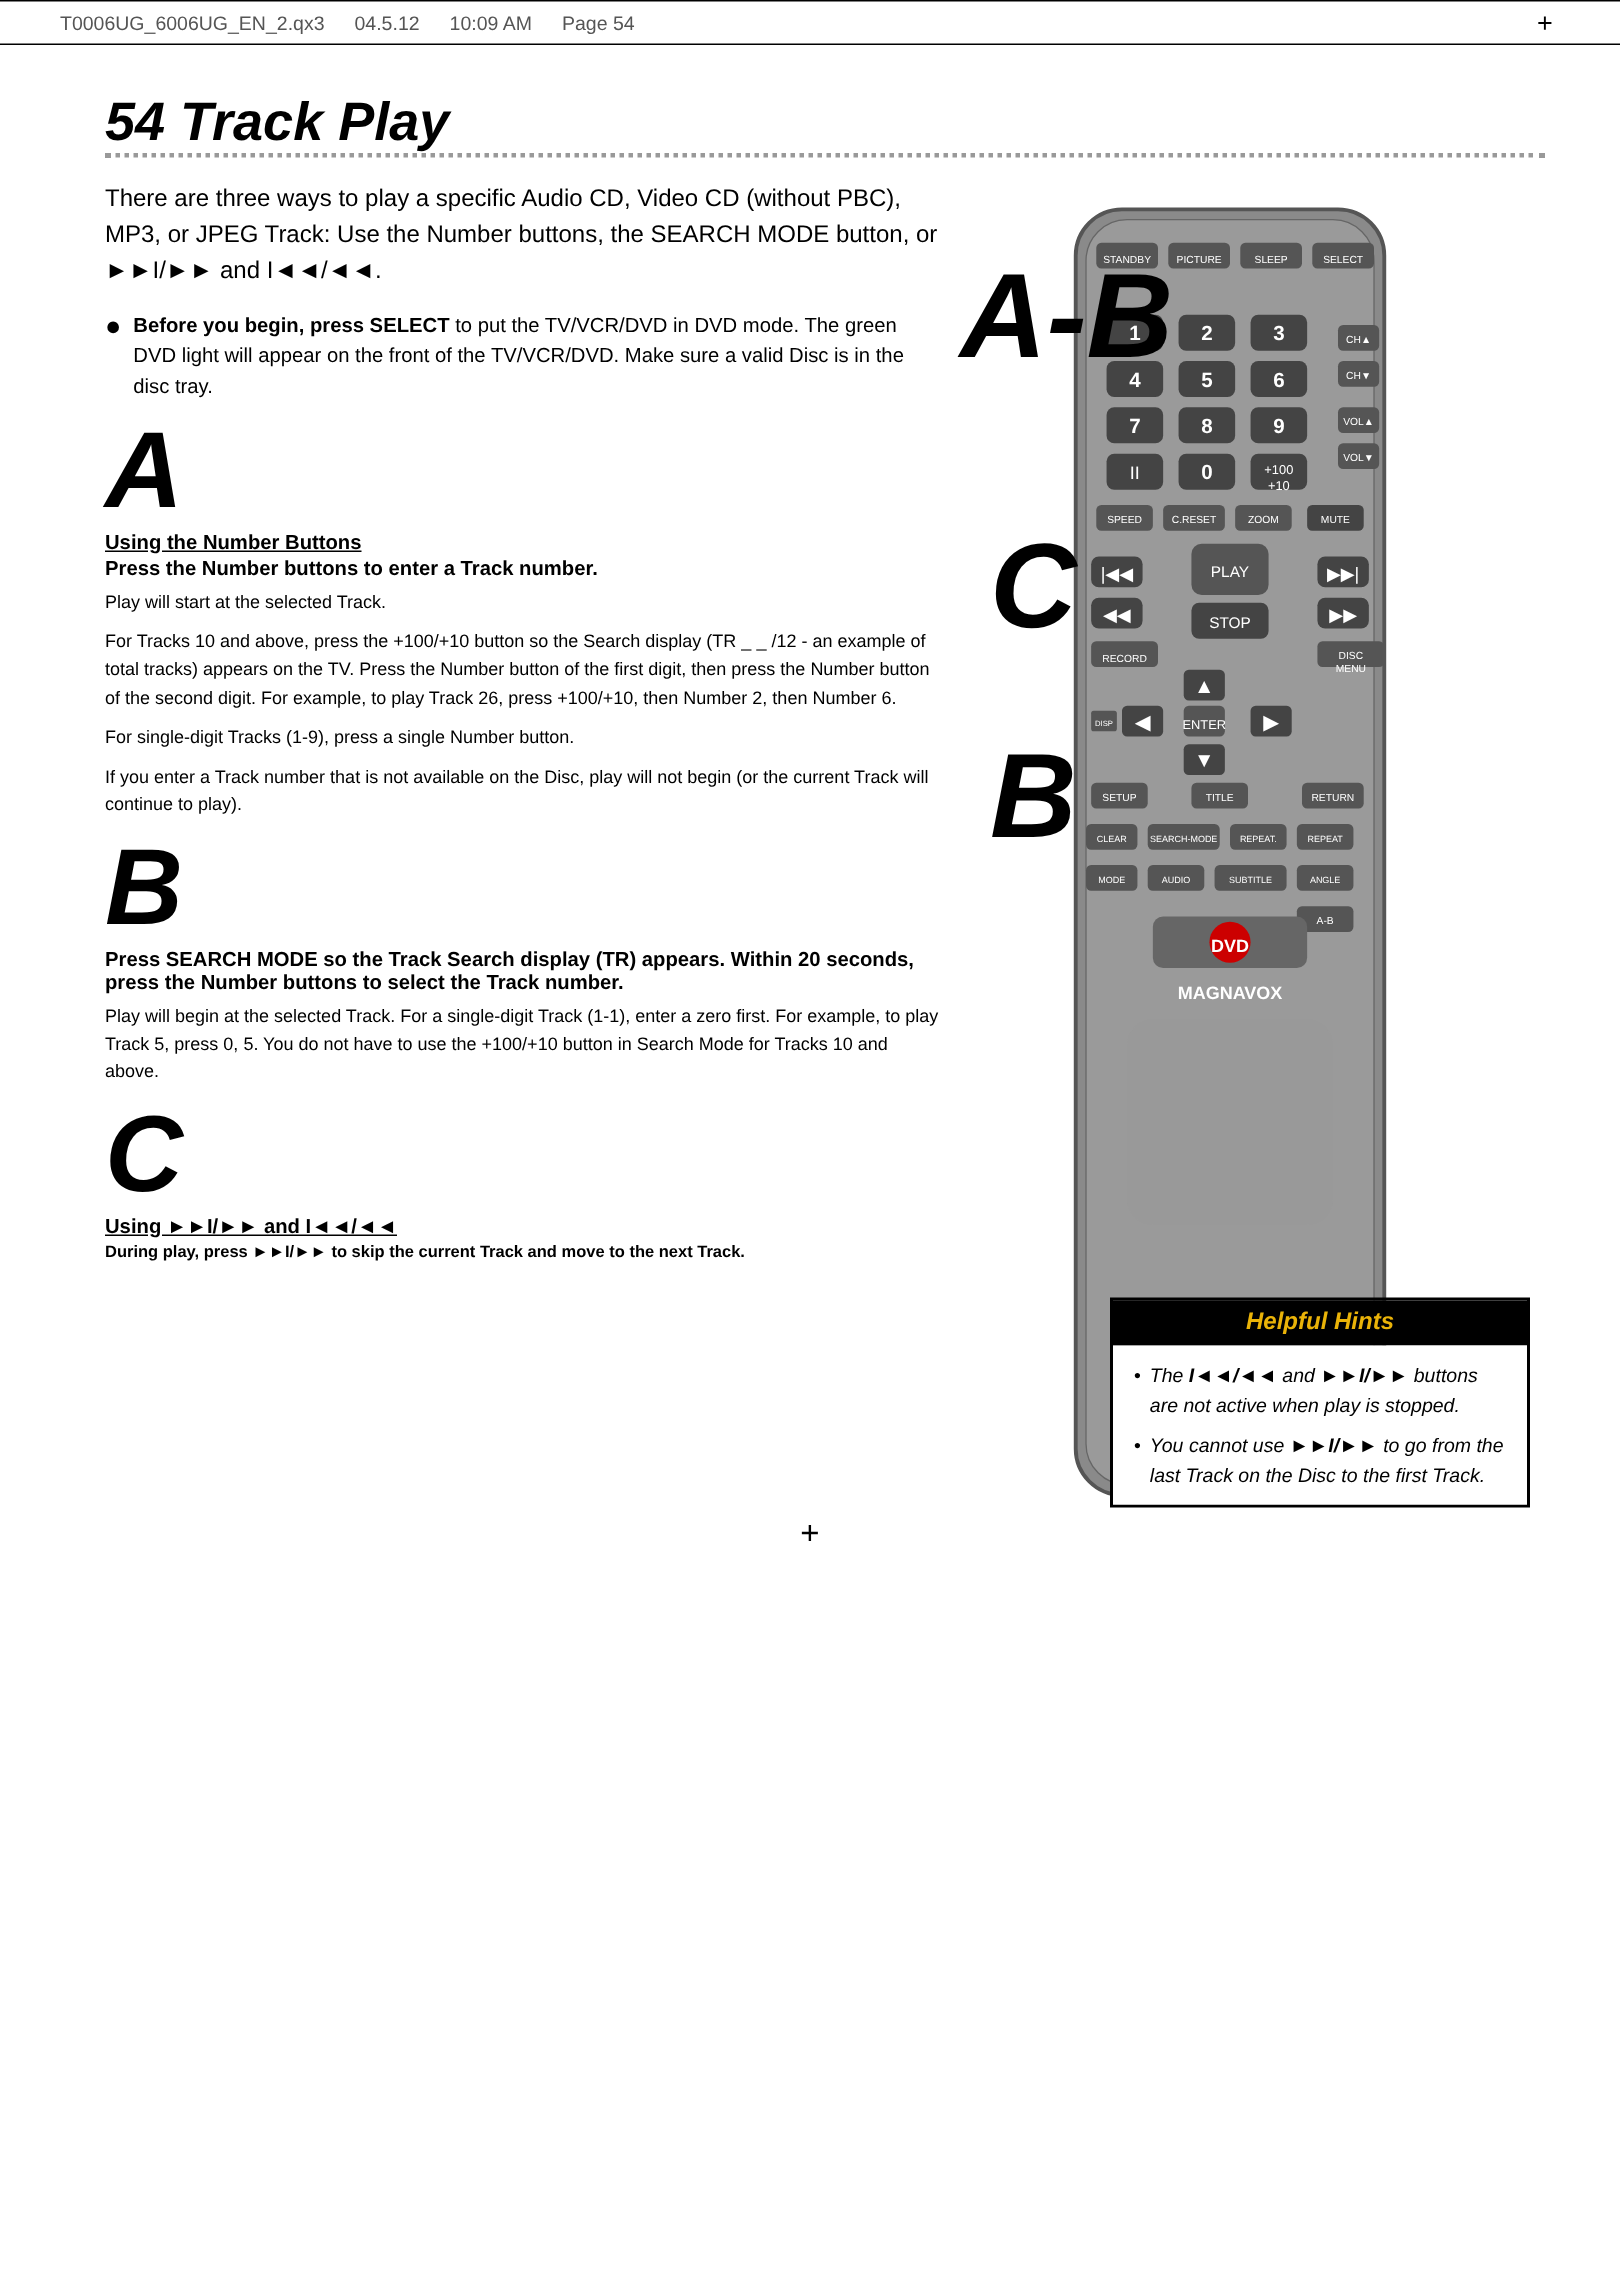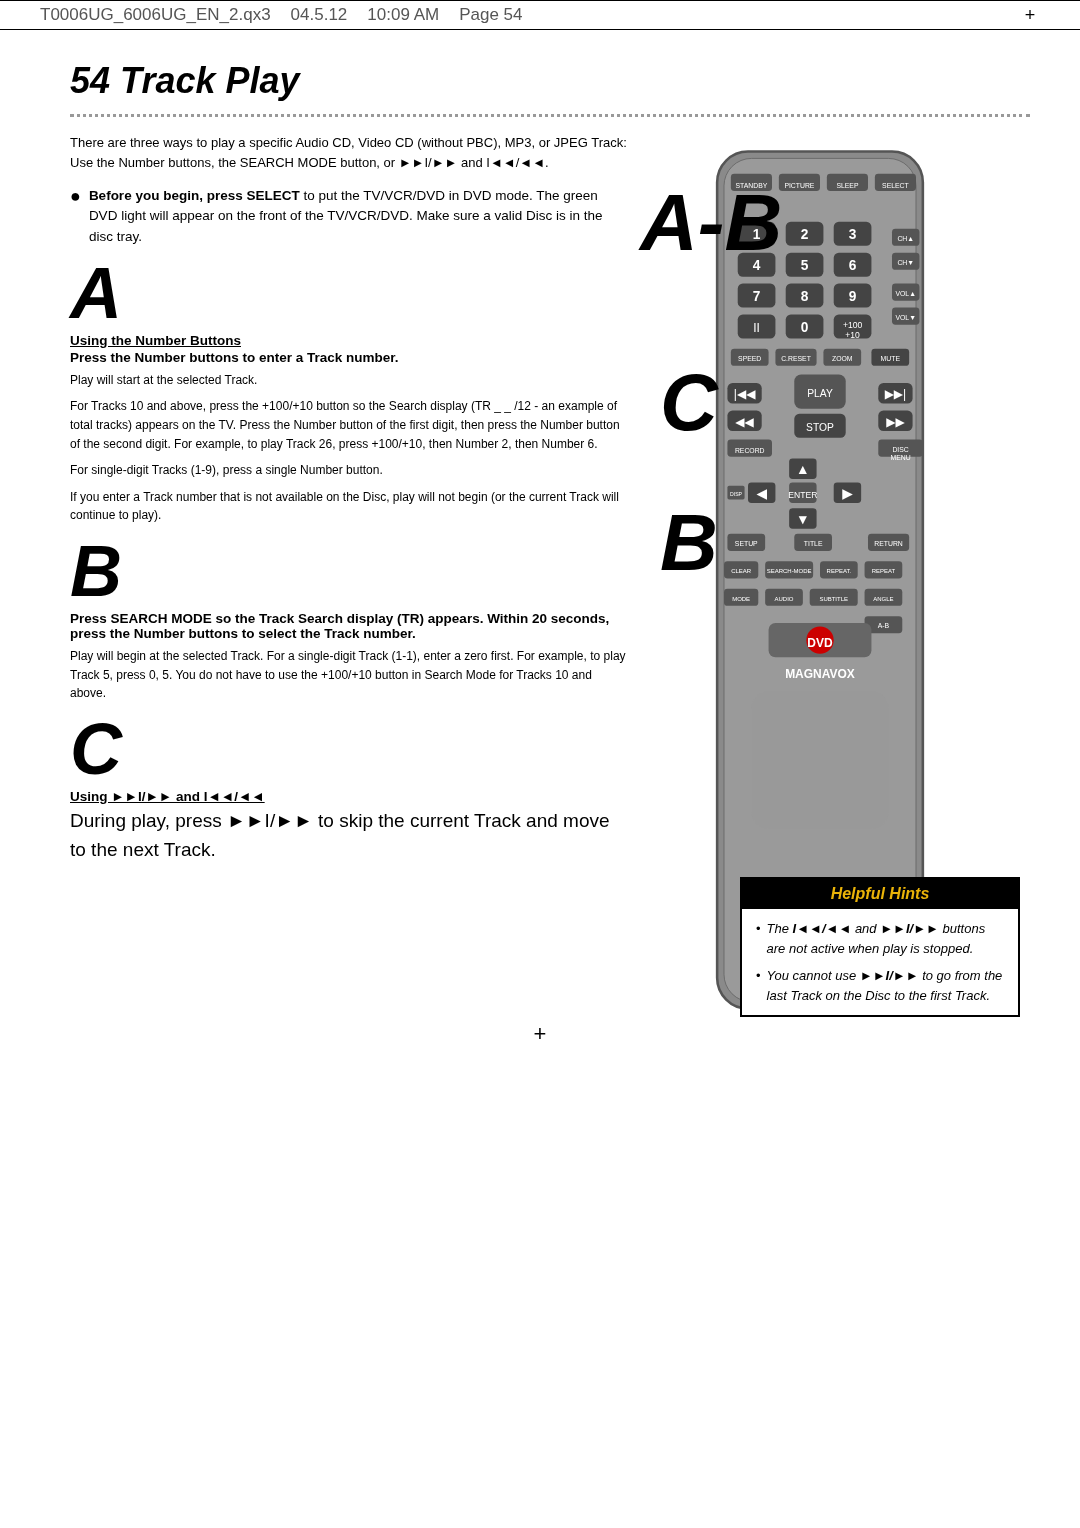--- a/index.html
+++ b/index.html
@@ -19,21 +19,21 @@
       padding: 0;
       position: relative;
       background: #fff;
     }
 
     
     .header-bar {
       border-top: 1px solid #000;
       border-bottom: 1px solid #000;
       padding: 4px 40px;
-      font-size: 17px;
+      font-size: 13px;
       color: #555;
       display: flex;
       align-items: center;
       gap: 20px;
       margin-bottom: 0;
     }
     .header-bar .crosshair {
       margin-left: auto;
       width: 20px;
       height: 20px;
@@ -52,21 +52,20 @@
     .content-area {
       padding: 30px 50px 40px 70px;
       position: relative;
     }
 
     
     .page-title {
       font-size: 36px;
       font-style: italic;
       font-weight: bold;
-      margin-bottom: 12px;
       color: #000;
     }
 
     
     .dot-separator {
       border: none;
       border-top: 3px dotted #999;
       margin-bottom: 16px;
     }
 
@@ -83,21 +82,21 @@
 
     .right-col {
       width: 320px;
       display: flex;
       flex-direction: column;
       align-items: center;
     }
 
     
     .intro-text {
-      font-size: 13px;
+      font-size: 16px;
       line-height: 1.5;
       margin-bottom: 14px;
     }
 
     .bullet-item {
       display: flex;
       align-items: flex-start;
       gap: 8px;
       margin-bottom: 10px;
     }
@@ -282,21 +281,21 @@
 
         <div class="section">
           <div class="section-letter">B</div>
           <p class="section-subtitle">Press SEARCH MODE so the Track Search display (TR) appears. Within 20 seconds, press the Number buttons to select the Track number.</p>
           <p class="section-body">Play will begin at the selected Track.  For a single-digit Track (1-1), enter a zero first. For example, to play Track 5, press 0, 5. You do not have to use the +100/+10 button in Search Mode for Tracks 10 and above.</p>
         </div>
 
         <div class="section">
           <div class="section-letter">C</div>
           <p class="section-title">Using ►►I/►► and I◄◄/◄◄</p>
-          <p class="section-subtitle bold" style="font-weight:normal;font-size:19px;line-height:1.55;margin-bottom:4px;">During play, press ►►I/►► to skip the current Track and move to the next Track.</p>
+          <p class="section-subtitle bold" style="font-weight:bold;font-size:11px;line-height:1.55;margin-bottom:4px;">During play, press ►►I/►► to skip the current Track and move to the next Track.</p>
         </div>
 
       </div>
 
       <div class="right-col">
         <div class="remote-container">
 
           
           <div class="ab-label">A-B</div>
           

